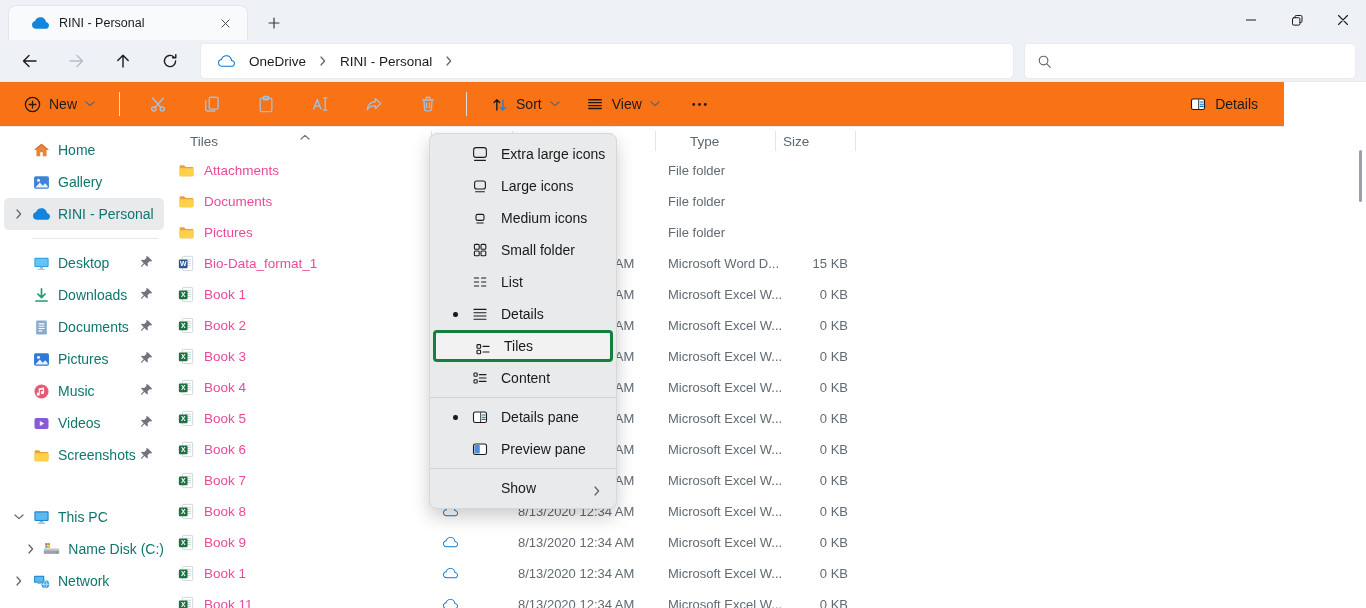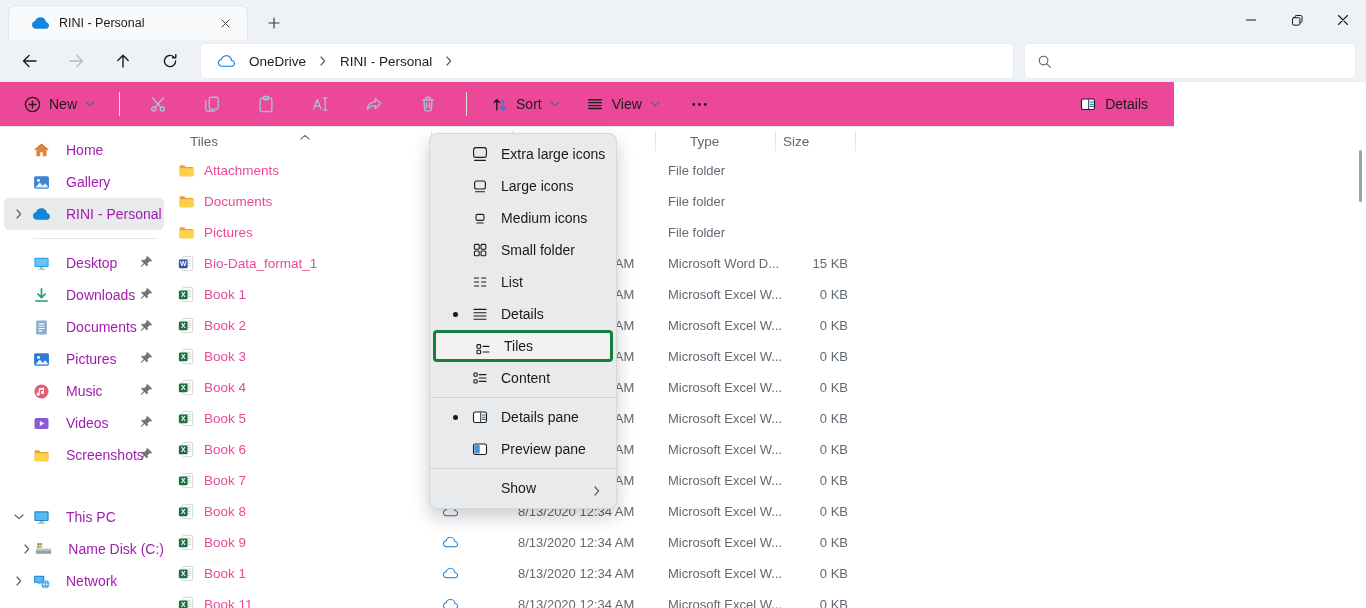--- a/index.html
+++ b/index.html
@@ -21,38 +21,38 @@
   .navbtn.disabled { color:#b6bcc4; }
   .breadcrumb-bar { position:absolute; left:200px; top:3px; width:814px; height:36px; background:#fff; border:1px solid #e9ebee; border-radius:5px; display:flex; align-items:center; padding:0 12px; gap:8px; }
   .crumb { font-size:13.5px; color:#1b1b1b; padding:3px 6px; border-radius:4px; white-space:nowrap; }
   .crumb-chev { color:#5f6368; display:flex; align-items:center; }
   .search-bar { position:absolute; left:1024px; top:3px; width:332px; height:36px; background:#fff; border:1px solid #e9ebee; border-radius:5px; display:flex; align-items:center; padding:0 12px; }
   .search-bar input { flex:1; border:none; outline:none; background:transparent; font-size:13.5px; color:#3a3a3a; font-family:inherit; }
   .search-bar input::placeholder { color:#74787d; }
   .search-ico { color:#5f6368; display:flex; }
 
   
-  .toolbar { position:absolute; left:0; top:82px; width:1174px; height:45px; background:#ec4899; border-bottom:1px solid #e4e7eb; display:flex; align-items:center;gap:6px; }
+  .toolbar { position:absolute; left:0; top:82px; width:1284px; height:45px; background:#f97316; border-bottom:1px solid #e4e7eb; display:flex; align-items:center;gap:6px; }
   .tbtn { height:34px; border-radius:5px; display:flex; align-items:center; gap:8px; padding:0 10px; color:#1b1b1b; font-size:14px; }
   .tb-new { margin-left:14px; }
   .tb-sep { width:1px; height:24px; background:#dcdfe3; margin:0 8px; }
   .iconbtn { width:40px; height:34px; margin:0 4px; border-radius:5px; display:flex; align-items:center; justify-content:center; }
   .iconbtn.pale { color:#a6bfda; }
   .tb-right { position:absolute; right:16px; top:5px; }
   .chev { color:#5f6368; display:flex; }
 
   
   .sidebar { position:absolute; left:0; top:127px; width:170px; bottom:0; background:#fff; padding-top:7px; overflow:hidden; }
   .side-item { height:32px; margin:0 6px 0 4px; border-radius:5px; display:flex; align-items:center; position:relative; }
   .side-item.selected { background:#e9eaec; }
   .side-chev { width:18px; margin-left:6px; display:flex; justify-content:center; color:#5f6368; }
   .side-chev.empty { visibility:hidden; }
   .side-ico { width:17px; height:17px; margin-left:5px; display:flex; }
   .side-ico svg { width:17px; height:17px; }
-  .side-label { margin-left:16px; font-size:14px; color:#a21caf; white-space:nowrap; flex:1; }
+  .side-label { margin-left:8px; font-size:14px; color:#0f766e; white-space:nowrap; flex:1; }
   .side-pin { position:absolute; right:10px; top:8px; width:15px; height:15px; }
   .side-pin svg { width:15px; height:15px; }
   .side-divider { height:1px; background:#e6e8ea; margin:8px 12px 8px 33px; }
   .side-spacer { height:30px; }
   .side-item.indent .side-chev { margin-left:20px; }
 
   
   .filearea { position:absolute; left:170px; top:127px; right:0; bottom:0; background:#fff; overflow:hidden; }
   .cols-head { position:relative; height:28px; }
   .col-label { position:absolute; top:7px; font-size:13.5px; color:#5c6670; }

